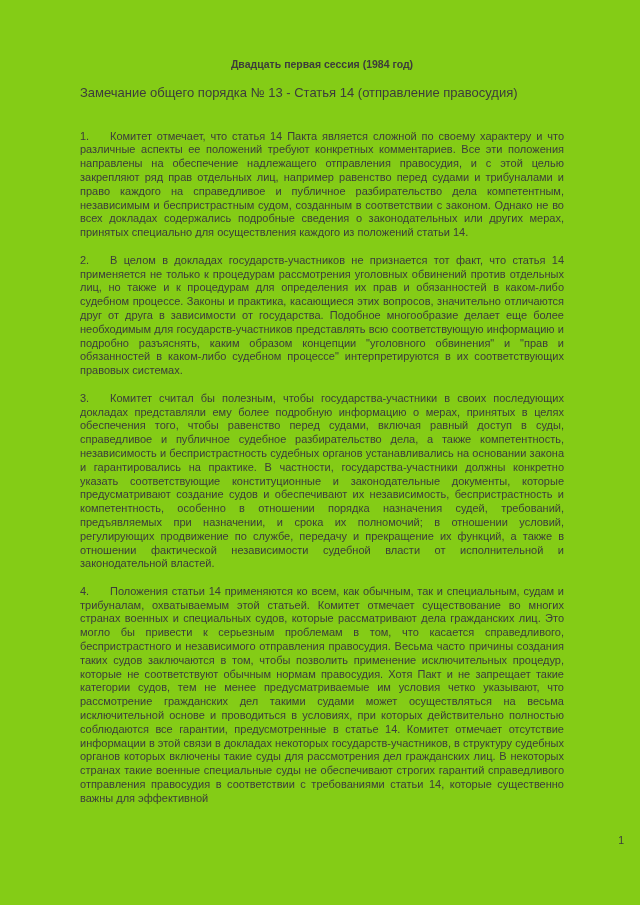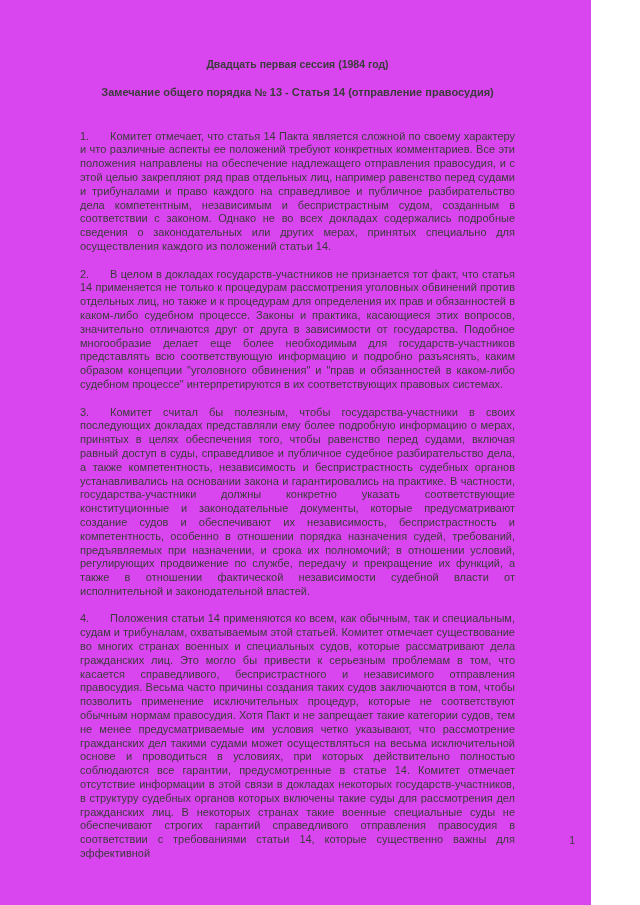--- a/index.html
+++ b/index.html
@@ -3,41 +3,40 @@
 <meta charset="utf-8">
 <title>Документ</title>
 <style>
   html, body {
     margin: 0;
     padding: 0;
     background: #ffffff;
   }
   .page {
     position: relative;
-    width: 591px;
+    width: 640px;
     height: 905px;
-    background: #d946ef;
+    background: #84cc16;
     font-family: "Liberation Sans", sans-serif;
     color: #3c3c3c;
     box-sizing: border-box;
     padding: 58px 76px 0 80px;
     overflow: hidden;
   }
   .doc-title {
     margin: 0 0 14px 0;
     font-size: 10.5px;
     font-weight: bold;
     text-align: center;
     line-height: 13.8px;
   }
   .doc-subtitle {
     margin: 0 0 30px 0;
-    font-size: 11px;
-    font-weight: bold;
-    text-align: center;
+    font-size: 13px;
+    font-weight: normal;
     line-height: 13.8px;
   }
   .para {
     margin: 0 0 13.8px 0;
     font-size: 11px;
     line-height: 13.8px;
     text-align: justify;
     text-justify: inter-word;
   }
   .para .num {

